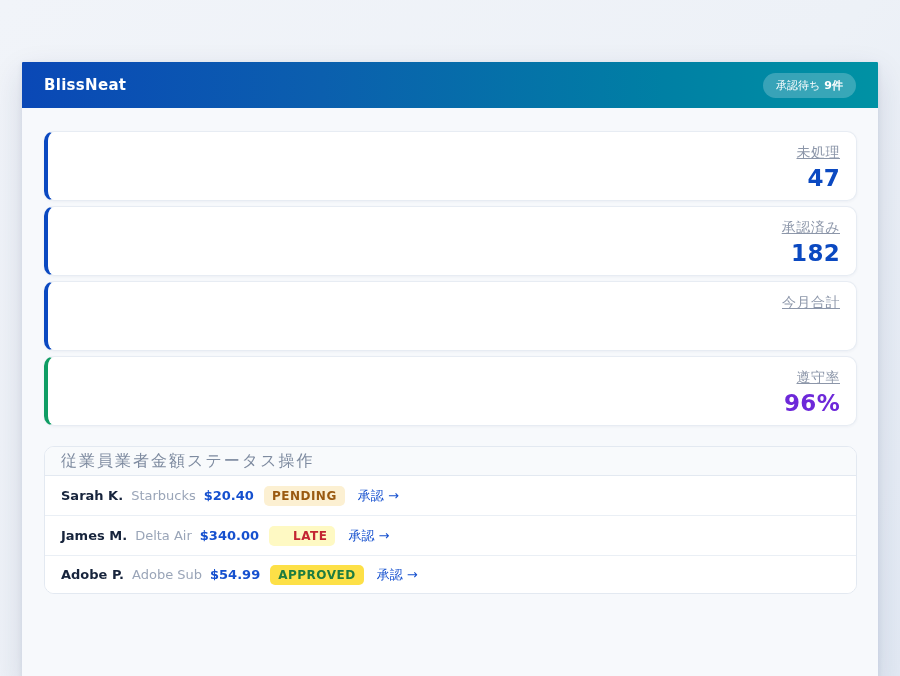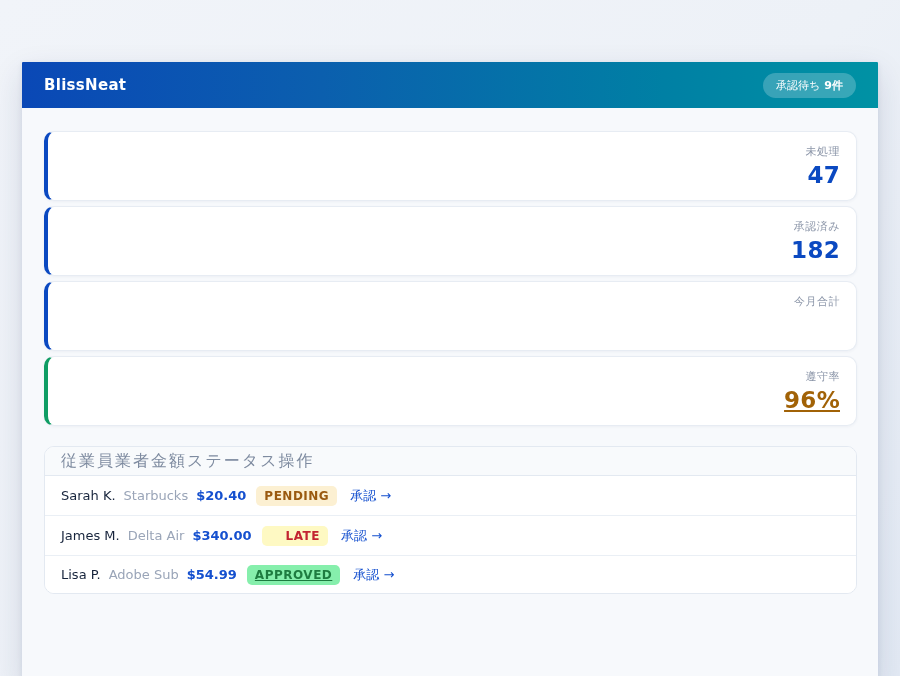--- a/index.html
+++ b/index.html
@@ -30,49 +30,49 @@
   .header-pill .count { font-weight:bold; margin-left:4px; }
   .card-body { padding:23px 21px 0 22px; }
   .stat-card {
     background:#ffffff; height:70px; margin-bottom:5px;
     border:1px solid #e7ecf3; border-radius:10px;
     padding:12px 16px 0 15px;
     box-shadow:0 1px 3px rgba(30,50,90,.05);
   }
   .stat-card.accent-blue  { border-left:4px solid #0b49c1; }
   .stat-card.accent-green { border-left:4px solid #0f9d64; }
-  .stat-label { font-size:11px; color:#8c96a9; letter-spacing:.5px; }
+  .stat-label { font-size:14px; color:#8c96a9; letter-spacing:.5px;text-decoration:underline; }
   .stat-value { font-size:23px; font-weight:bold; margin-top:3px; letter-spacing:.3px; }
   .accent-blue  .stat-value { color:#0b49c1; }
-  .accent-green .stat-value { color:#a16207;text-decoration:underline; }
+  .accent-green .stat-value { color:#6d28d9; }
   .table-card {
     margin-top:20px; background:#ffffff;
     border:1px solid #e3e9f1; border-radius:10px; overflow:hidden;
   }
   .table-head {
     height:29px; background:#f8fafc; border-bottom:1px solid #e3e9f1;
     display:flex; align-items:center; padding:0 16px;
     font-size:16px; color:#7e8ba0; letter-spacing:2px;
   }
   .table-row {
     height:40px; display:flex; align-items:center; gap:8px;
     padding:0 16px; border-bottom:1px solid #eaeff5; font-size:13px;
     background:#ffffff;
   }
   .table-row:last-child { border-bottom:none; height:37px; }
-  .emp-name { font-weight:normal; color:#17243c; }
+  .emp-name { font-weight:bold; color:#17243c; }
   .vendor   { color:#9aa5b8; }
   .amount   { font-weight:bold; color:#1550cf; }
   .badge {
     font-size:12px; font-weight:bold; letter-spacing:.5px;
     padding:3px 8px; border-radius:5px; margin-left:2px;
   }
   .badge-pending  { background:#fcf0d2; color:#9a5a10; }
   .badge-late     { background:#fef9c3; color:#c32532;padding-left:24px; }
-  .badge-approved { background:#86efac; color:#1e7c40;text-decoration:underline; }
+  .badge-approved { background:#fde047; color:#1e7c40; }
   .approve-link {
     color:#1550cf; font-size:13px; text-decoration:none; margin-left:5px;
     cursor:pointer;
   }
 </style>
 </head>
 <body>
 
 <div class="main-card">
 
@@ -115,21 +115,21 @@
 
       <div class="table-row">
         <span class="emp-name">James M.</span>
         <span class="vendor">Delta Air</span>
         <span class="amount">$340.00</span>
         <span class="badge badge-late">LATE</span>
         <a class="approve-link">承認 →</a>
       </div>
 
       <div class="table-row">
-        <span class="emp-name">Lisa P.</span>
+        <span class="emp-name">Adobe P.</span>
         <span class="vendor">Adobe Sub</span>
         <span class="amount">$54.99</span>
         <span class="badge badge-approved">APPROVED</span>
         <a class="approve-link">承認 →</a>
       </div>
     </div>
 
   </div>
 </div>
 

